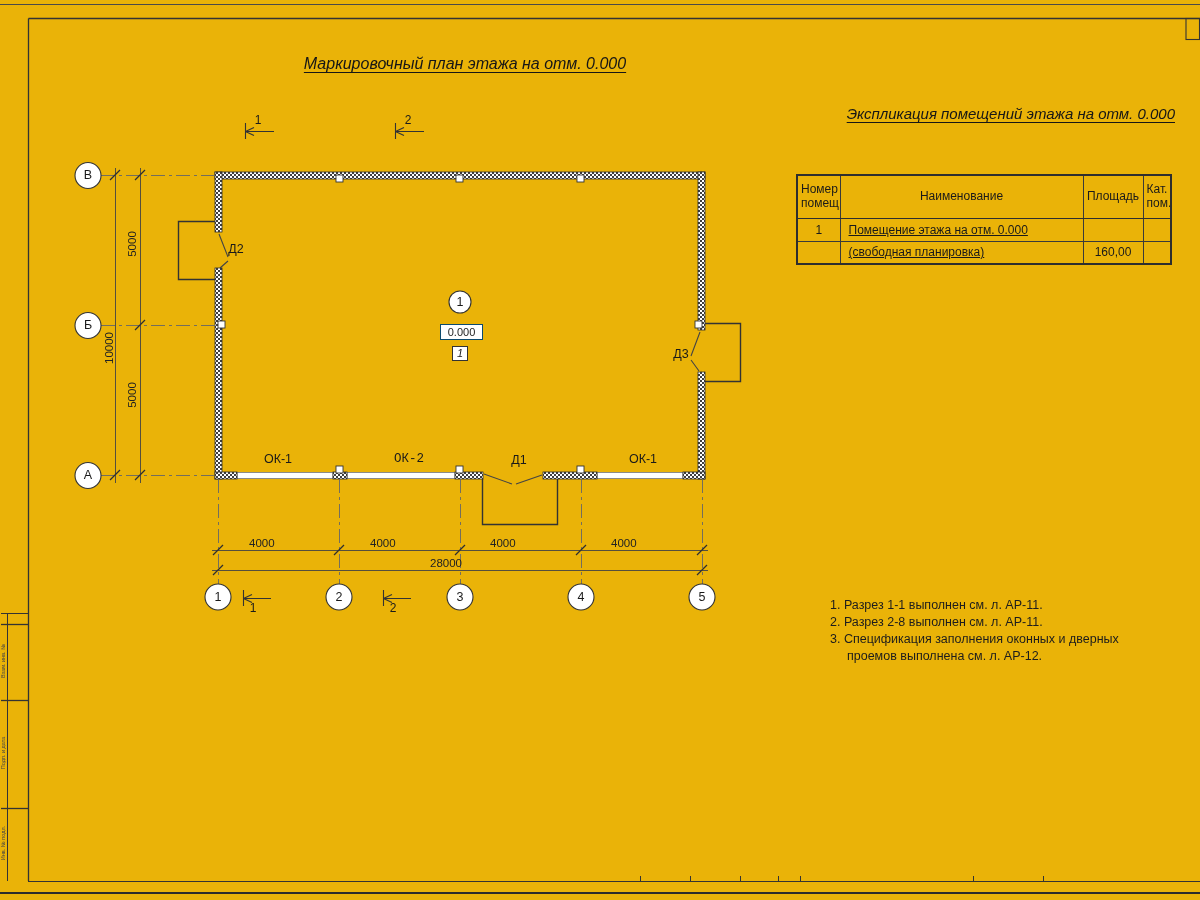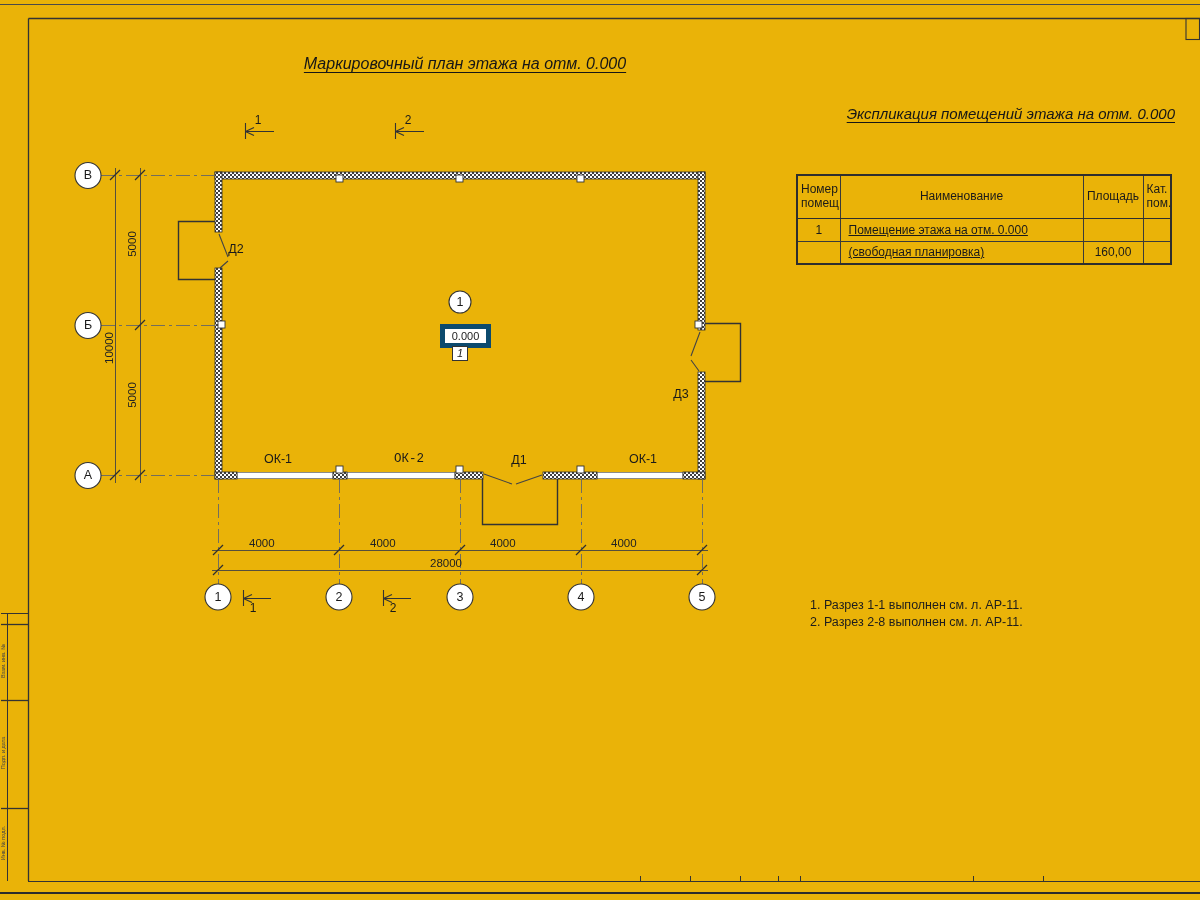--- a/index.html
+++ b/index.html
@@ -9,32 +9,32 @@
   .t{position:absolute;white-space:nowrap;color:#1c1c1c;}
   .title{font-style:italic;font-size:16px;text-decoration:underline;text-underline-offset:3px;
          text-align:center;color:#161616;}
   .subtitle{font-style:italic;font-size:15px;text-decoration:underline;text-underline-offset:3px;
          text-align:center;color:#161616;}
   .dim{font-size:11.5px;text-align:left;color:#222;}
   .dimv{font-size:11.5px;text-align:center;color:#222;transform:rotate(-90deg);}
   .axis{font-size:12.5px;text-align:center;line-height:14px;color:#1a1a1a;}
   .plabel{font-size:12.5px;text-align:center;color:#1a1a1a;}
   .secnum{font-size:12px;text-align:center;color:#1a1a1a;}
-  .elev{border:5px solid #0c4a6e;font-size:11px;line-height:14px;text-align:center;background:#fff;}
+  .elev{border:1px solid #0c4a6e;font-size:11px;line-height:14px;text-align:center;background:#fff;}
   .floorsq{border:1.2px solid #333;font-size:11px;line-height:13px;text-align:center;
            font-style:italic;background:#fff;}
   .stamp{font-size:5.5px;color:#444;transform:rotate(-90deg);text-align:center;width:60px;}
   table.expl{border-collapse:collapse;table-layout:fixed;font-size:12px;color:#1a1a1a;
              border:2px solid #2e2e2e;}
   table.expl td{border:1px solid #3a3a3a;padding:0 3px;text-align:center;vertical-align:middle;
                 overflow:hidden;}
   table.expl tr.hdr td{height:42px;border-bottom:1.6px solid #2e2e2e;line-height:1.15;}
   table.expl td.nm{text-align:left;padding-left:8px;text-decoration:underline;}
   .notes{font-size:12.5px;line-height:17px;color:#1d1d1d;}
-  .notes div{padding-left:17px;text-indent:-17px;white-space:normal;}
+  .notes div{padding-left:17px;text-indent:-17px;white-space:normal;margin-left:20px;}
 </style>
 </head>
 <body>
 
 <div id="sheet">
 
   <svg id="linework" width="1200" height="900" viewBox="0 0 1200 900">
     <defs>
       <pattern id="wallhatch" width="4" height="4" patternUnits="userSpaceOnUse">
         <rect width="4" height="4" fill="#ffffff"></rect>
@@ -188,20 +188,21 @@
       <td class="nm">(свободная планировка)</td>
       <td>160,00</td>
       <td></td>
     </tr>
   </tbody>
     </table>
 
   <div class="t notes" style="left:810px;top:597px;width:332px;white-space:normal;">
     <div>1. Разрез 1-1 выполнен см. л. АР-11.</div>
     <div>2. Разрез 2-8 выполнен см. л. АР-11.</div>
+    <div>3. Спецификация заполнения оконных и дверных проемов выполнена см. л. АР-12.</div>
   </div>
 
   <div class="t axis" style="left:75px;top:168px;width:26px;">В</div>
   <div class="t axis" style="left:75px;top:318px;width:26px;">Б</div>
   <div class="t axis" style="left:75px;top:468px;width:26px;">А</div>
   <div class="t axis" style="left:205px;top:590px;width:26px;">1</div>
   <div class="t axis" style="left:326px;top:590px;width:26px;">2</div>
   <div class="t axis" style="left:447px;top:590px;width:26px;">3</div>
   <div class="t axis" style="left:568px;top:590px;width:26px;">4</div>
   <div class="t axis" style="left:689px;top:590px;width:26px;">5</div>
@@ -209,21 +210,21 @@
   <div class="t dimv" style="left:102px;top:238px;width:60px;">5000</div>
   <div class="t dimv" style="left:102px;top:389px;width:60px;">5000</div>
   <div class="t dimv" style="left:74px;top:342px;width:70px;">10000</div>
   <div class="t dim" style="left:249px;top:537px;width:60px;">4000</div>
   <div class="t dim" style="left:370px;top:537px;width:60px;">4000</div>
   <div class="t dim" style="left:490px;top:537px;width:60px;">4000</div>
   <div class="t dim" style="left:611px;top:537px;width:60px;">4000</div>
   <div class="t dim" style="left:430px;top:557px;width:60px;">28000</div>
 
   <div class="t plabel" style="left:222px;top:242px;width:28px;">Д2</div>
-  <div class="t plabel" style="left:667px;top:347px;width:28px;margin-top:40px;">Д3</div>
+  <div class="t plabel" style="left:667px;top:347px;width:28px;">Д3</div>
   <div class="t plabel" style="left:505px;top:453px;width:28px;">Д1</div>
   <div class="t plabel" style="left:256px;top:452px;width:44px;">ОК-1</div>
   <div class="t plabel" style="left:387px;top:452px;width:44px;font-family:Liberation Mono, monospace;">ОК-2</div>
   <div class="t plabel" style="left:621px;top:452px;width:44px;">ОК-1</div>
 
   <div class="t axis" style="left:447px;top:295px;width:26px;">1</div>
   <div class="t elev" style="left:440px;top:324px;width:41px;height:14px;">0.000</div>
   <div class="t floorsq" style="left:452px;top:346px;width:14px;height:13px;">1</div>
 
   <div class="t secnum" style="left:250px;top:113px;width:16px;">1</div>

